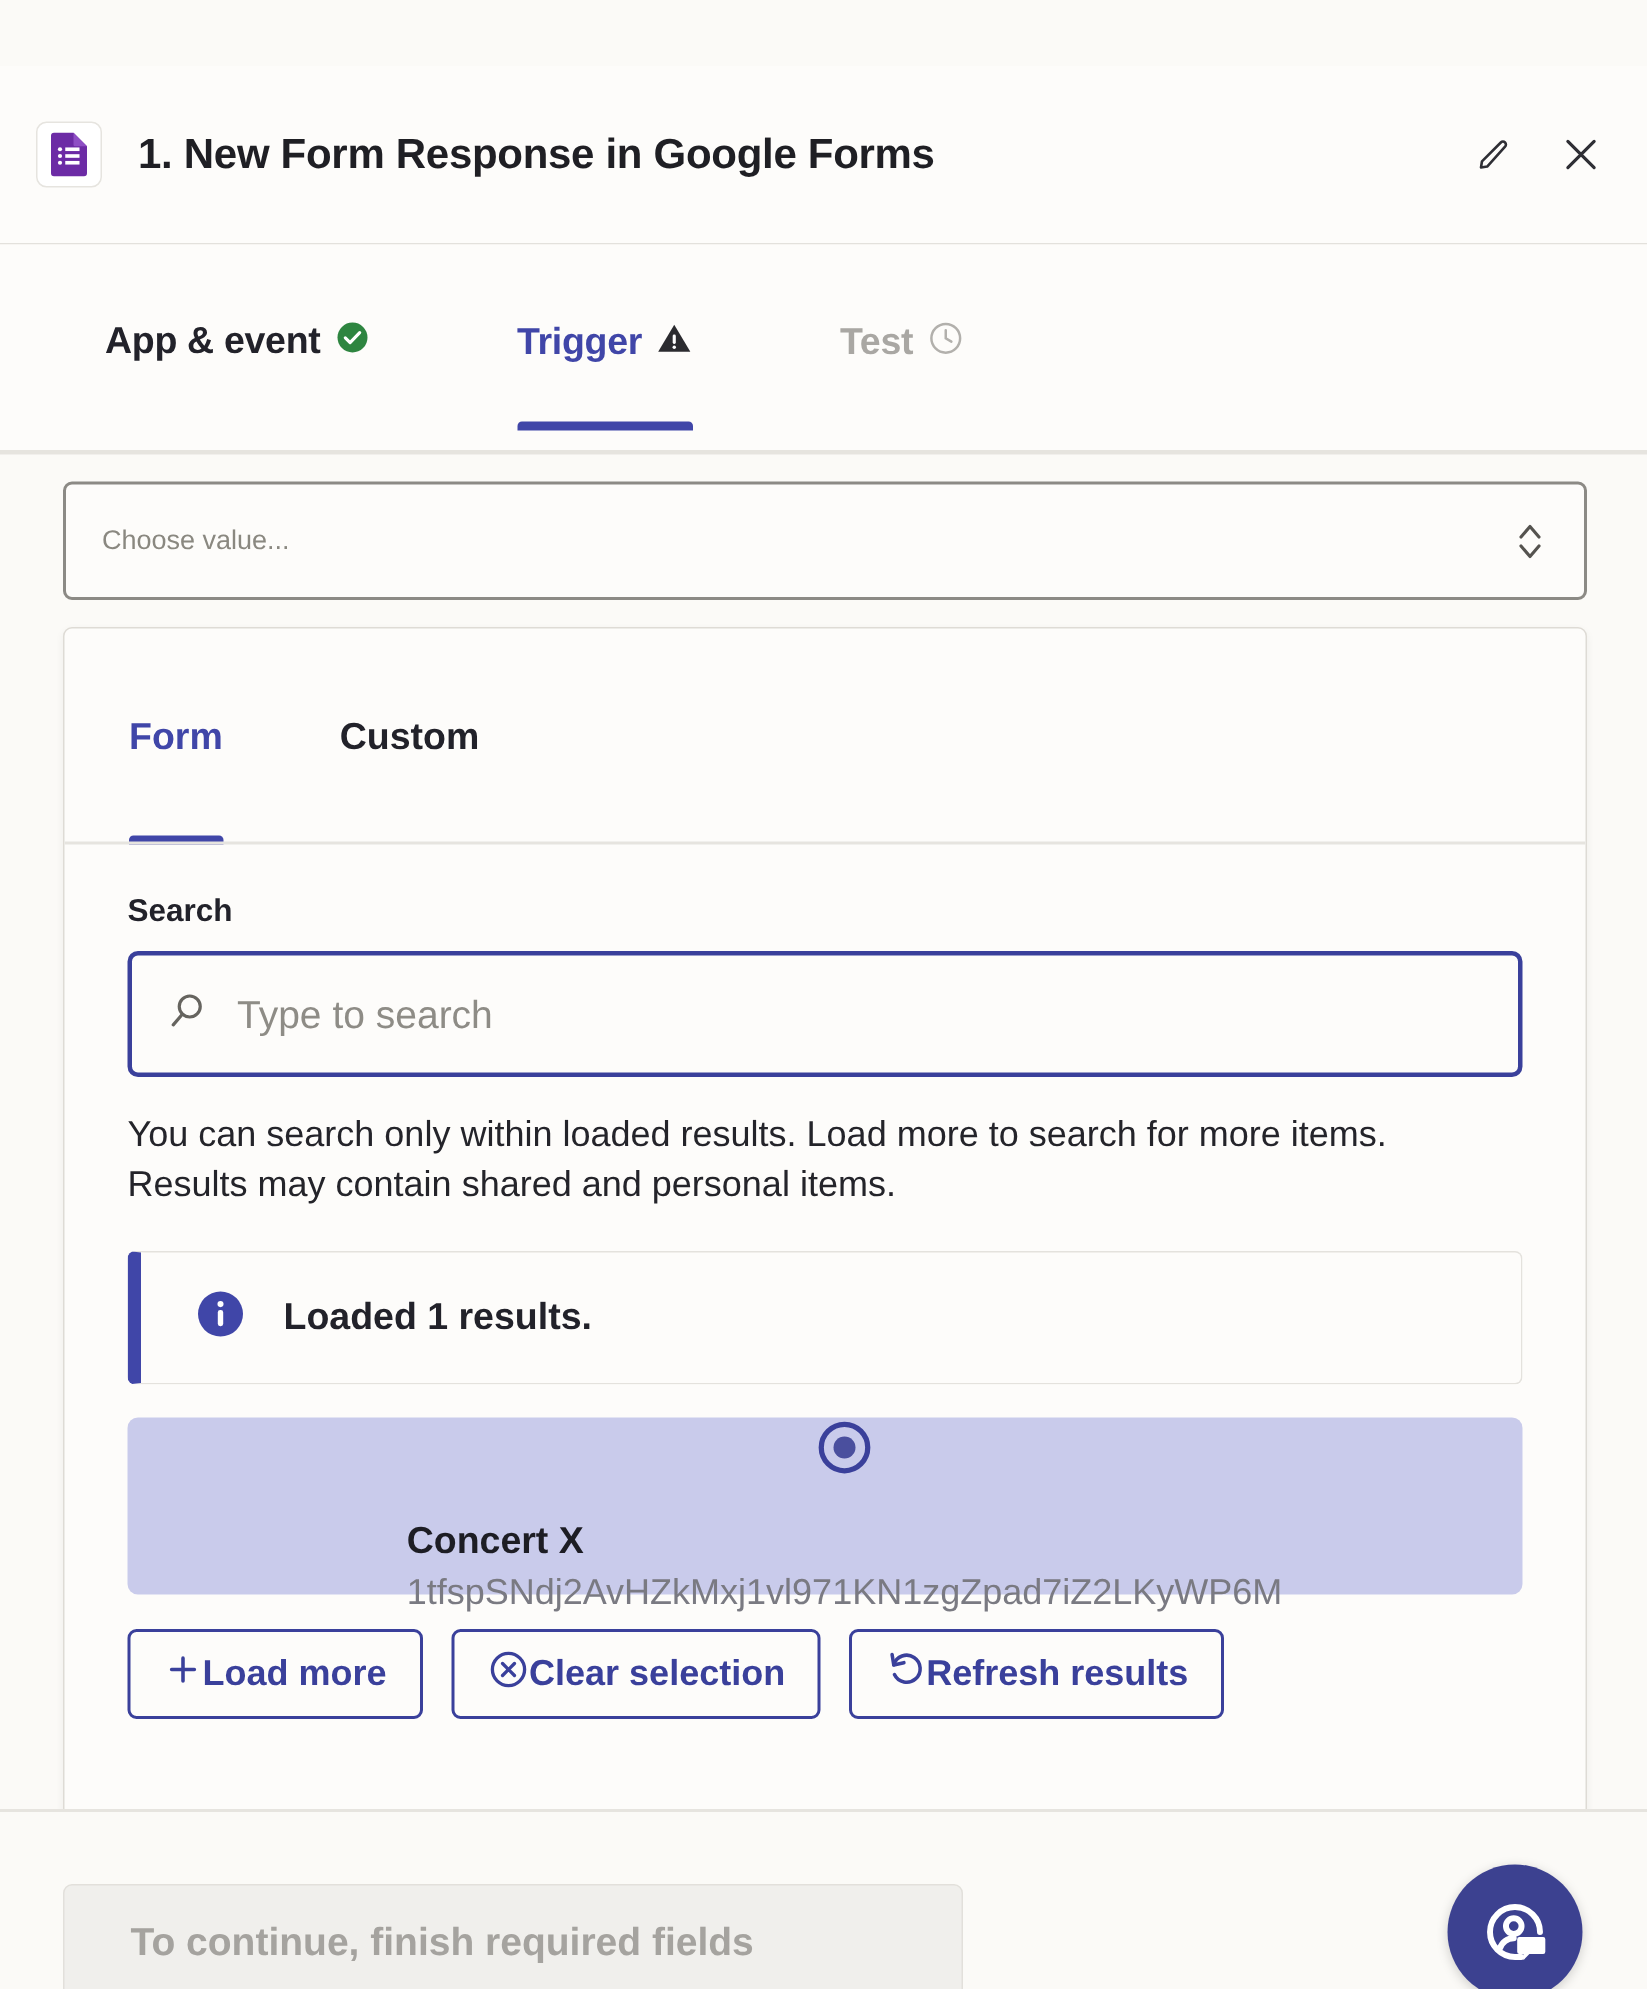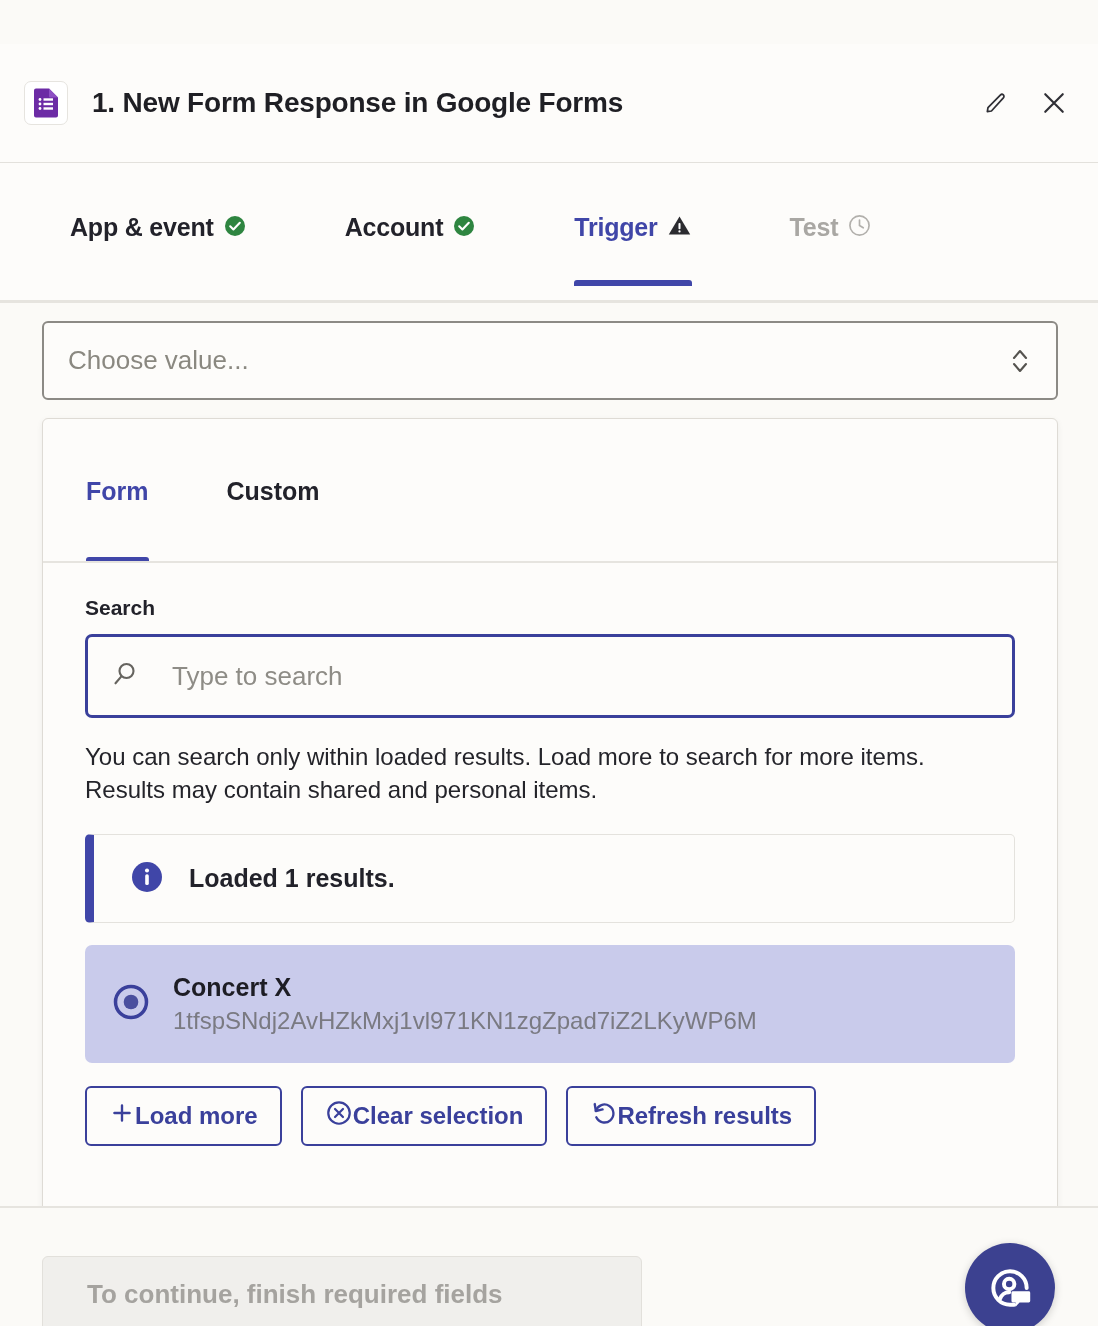--- a/index.html
+++ b/index.html
@@ -57,56 +57,56 @@
   }
 
   
   .body-area { position: absolute; left: 0; top: 259px; width: 1098px; height: 903px; }
 
   .select-control {
     position: absolute; left: 42px; top: 18px; width: 1016px; height: 79px;
     border: 2px solid #8c8a85; border-radius: 6px; background: #fdfcfa;
     display: flex; align-items: center; padding: 0 24px; cursor: pointer;
   }
-  .select-placeholder { font-size: 26px; color: #8a8880; }
+  .select-placeholder { font-size: 18px; color: #8a8880; }
   .select-chevrons { margin-left: auto; display: flex; flex-direction: column; gap: 3px; color: #55534f; }
 
   .dropdown-panel {
     position: absolute; left: 42px; top: 115px; width: 1016px; height: 800px;
     background: #fdfcfa; border: 1px solid #dedbd5; border-radius: 6px;
     box-shadow: 0 2px 6px rgba(0,0,0,0.06);
     overflow: hidden;
   }
   .inner-tabs { position: relative; height: 144px; padding-left: 43px; display: flex; align-items: center; }
   .inner-tab { position: relative; height: 144px; display: flex; align-items: center; cursor: pointer; }
   .inner-tab + .inner-tab { margin-left: 78px; align-items: center; }
   .inner-tab-label { font-size: 25px; font-weight: bold; color: #22222a; }
   .inner-tab.active .inner-tab-label { color: #4046a8; }
   .inner-underline { position: absolute; left: 0; right: 0; bottom: 0; height: 6px; background: #4046a8; border-radius: 3px 3px 0 0; }
   .inner-divider { position: absolute; left: 0; right: 0; bottom: 0; height: 2px; background: #e6e4df; }
 
   .panel-body { padding: 33px 42px 0 42px; }
   .field-label { font-size: 21px; font-weight: bold; color: #22222a; margin-bottom: 14px; }
   .search-box {
     height: 84px; border: 3px solid #3a409b; border-radius: 7px; background: #fdfcfa;
-    display: flex; align-items: center; padding: 0 22px; gap: 32px; cursor: text;
+    display: flex; align-items: center; padding: 0 22px; gap: 18px; cursor: text;
   }
   .search-ph { font-size: 26px; color: #8e8c86; }
   .help-text { margin-top: 23px; font-size: 24px; line-height: 1.36; color: #24242a; max-width: 900px; }
 
   .info-banner {
     margin-top: 28px; height: 89px; display: flex; align-items: center;
     background: #fdfcfa; border: 1px solid #e4e2dd; border-radius: 5px;
     border-left: 9px solid #4046a8; padding-left: 35px; gap: 24px;
   }
   .info-text { font-size: 25px; font-weight: bold; color: #22222a; }
 
   .result-row {
     margin-top: 22px; height: 118px; background: #c9cbeb; border-radius: 7px;
-    display: flex; align-items: center; padding-left: 26px; gap: 22px; cursor: pointer;
+    display: flex; align-items: center; padding-left: 26px; gap: 22px; cursor: pointer; flex-direction: column;
   }
   .result-title { font-size: 25px; font-weight: bold; color: #1d1d24; line-height: 1.22; }
   .result-sub { font-size: 24px; color: #7a7a82; line-height: 1.3; margin-top: 3px; }
 
   .btn-row { margin-top: 23px; display: flex; gap: 19px; }
   .outline-btn {
     height: 60px; border: 2px solid #3a409b; border-radius: 6px; background: #fdfcfa;
     display: flex; align-items: center; padding: 0 22px; cursor: pointer;
     color: #3a409b; font-size: 24px; font-weight: bold;
   }
@@ -166,29 +166,20 @@
       <div class="tab">
         <span class="tab-label">App &amp; event</span>
         <span>
           <svg width="24" height="24" viewBox="0 0 24 24">
             <circle cx="12" cy="12" r="10" fill="#2e8540"></circle>
             <path d="M7.2 12.3 L10.4 15.4 L16.8 8.8" fill="none" stroke="#ffffff" stroke-width="2.1" stroke-linecap="round" stroke-linejoin="round"></path>
           </svg>
         </span>
       </div>
 
-      <div class="tab">
-        <span class="tab-label">Account</span>
-        <span>
-          <svg width="24" height="24" viewBox="0 0 24 24">
-            <circle cx="12" cy="12" r="10" fill="#2e8540"></circle>
-            <path d="M7.2 12.3 L10.4 15.4 L16.8 8.8" fill="none" stroke="#ffffff" stroke-width="2.1" stroke-linecap="round" stroke-linejoin="round"></path>
-          </svg>
-        </span>
-      </div>
 
       <div class="tab active">
         <span class="tab-label">Trigger</span>
         <span>
           <svg width="25" height="25" viewBox="0 0 24 24">
             <path d="M12 3.4 L22.3 20.6 H1.7 z" fill="#2b2b2f"></path>
             <rect x="11" y="9.6" width="2" height="6" fill="#ffffff" rx="0.9"></rect>
             <circle cx="12" cy="17.7" r="1.1" fill="#ffffff"></circle>
           </svg>
         </span>

